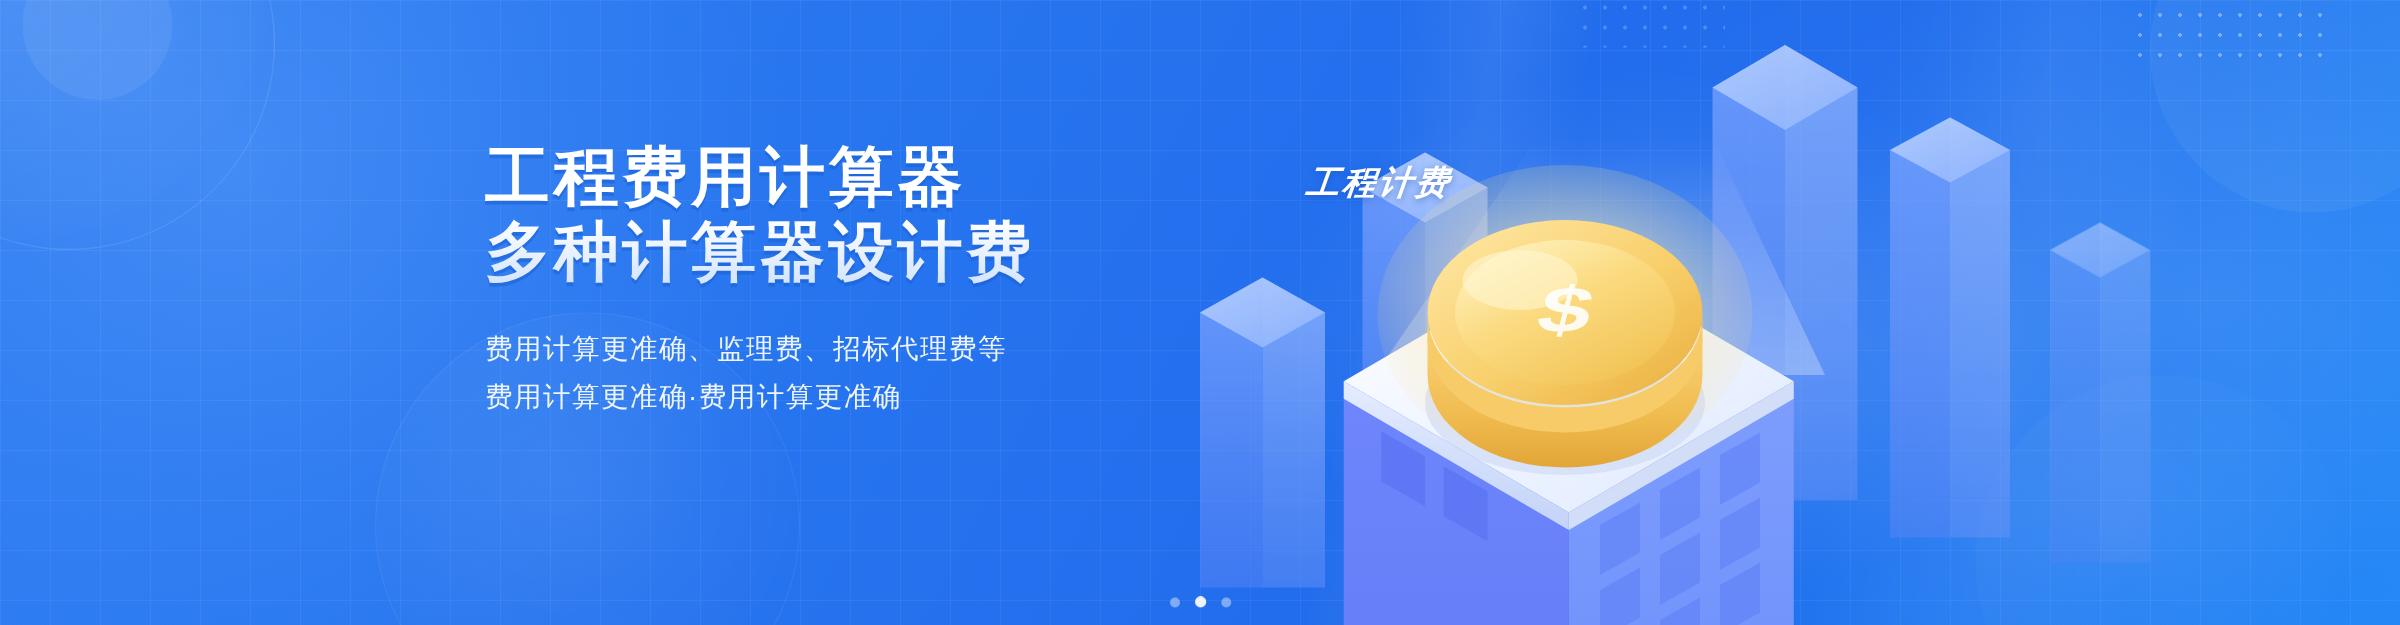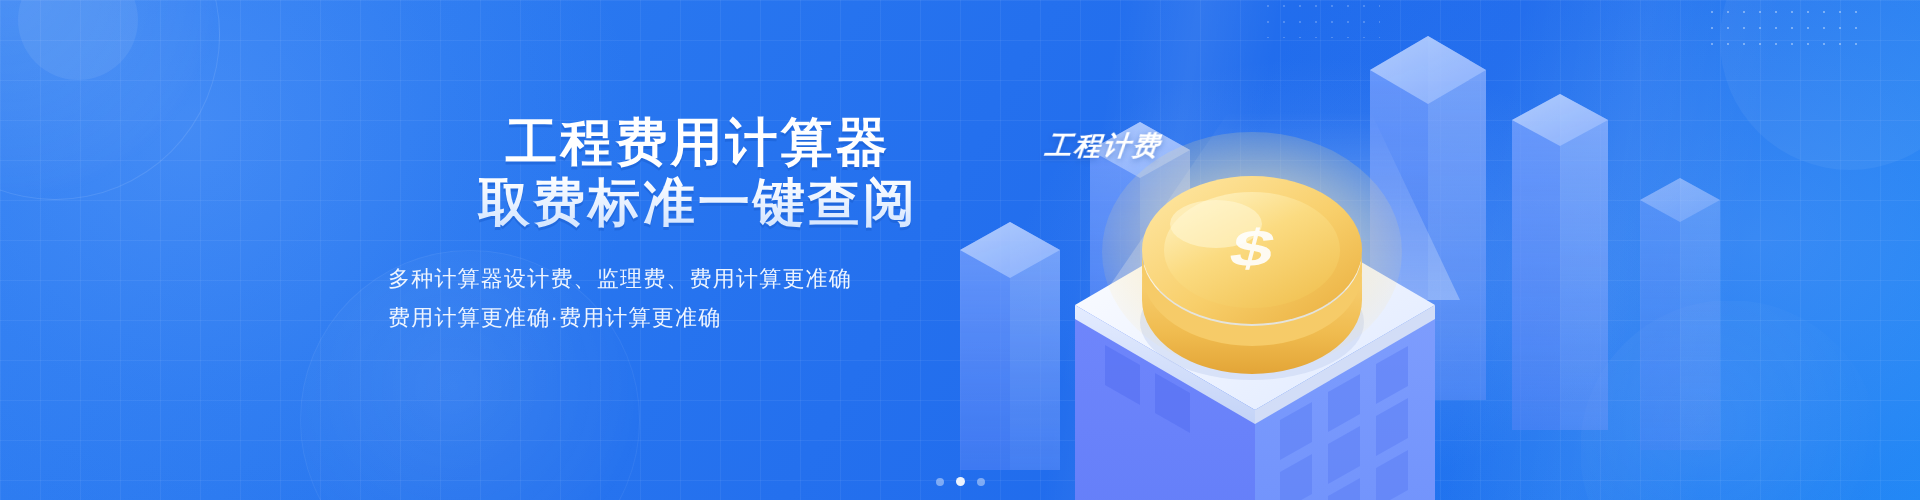--- a/index.html
+++ b/index.html
@@ -83,21 +83,21 @@
     font-family:"Liberation Sans","DejaVu Sans",sans-serif;
     background:linear-gradient(to bottom,#ffffff 0%,#ffffff 52%,#cfe2ff 100%);
     -webkit-background-clip:text;
     background-clip:text;
     color:transparent;
     -webkit-text-fill-color:transparent;
     text-shadow:none;
     filter:drop-shadow(0 3px 0 rgba(26,95,210,.55));
     white-space:nowrap;
   }
-  .headline .ln{ display:block;text-align:center; }
+  .headline .ln{ display:block; }
 
   .desc{
     margin-top:26px;
     color:#eef5ff;
     font-size:22px;
     line-height:1.78;
     letter-spacing:1.2px;
     font-weight:400;
   }
   .desc .ln{ display:block; white-space:nowrap; }
@@ -156,24 +156,24 @@
   <div class="circle c4"></div>
   <div class="circle c5"></div>
   <div class="diag-band"></div>
   <div class="diag-band b2"></div>
   <div class="dotfield"></div>
   <div class="dotfield d2"></div>
 
   <div class="copy">
     <div class="headline">
       <span class="ln">工程费用计算器</span>
-      <span class="ln">取费标准一键查阅</span>
+      <span class="ln">多种计算器设计费</span>
     </div>
     <div class="desc">
-      <span class="ln">多种计算器设计费、监理费、费用计算更准确</span>
+      <span class="ln">费用计算更准确、监理费、招标代理费等</span>
       <span class="ln">费用计算更准确·费用计算更准确</span>
     </div>
   </div>
 
   <div class="illus">
     <div class="ill-glow"></div>
 
     <svg class="scene" viewBox="0 0 1020 500">
       <defs>
         <linearGradient id="gBarL" x1="0" y1="0" x2="0" y2="1">

